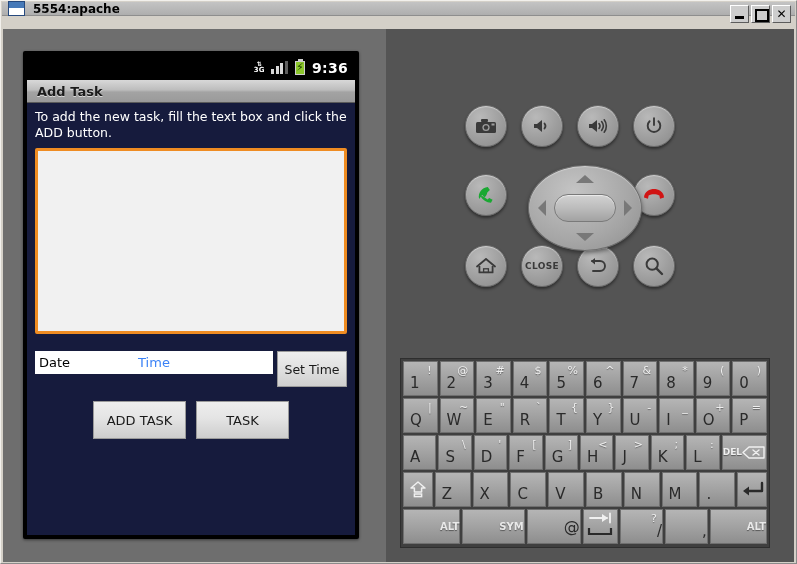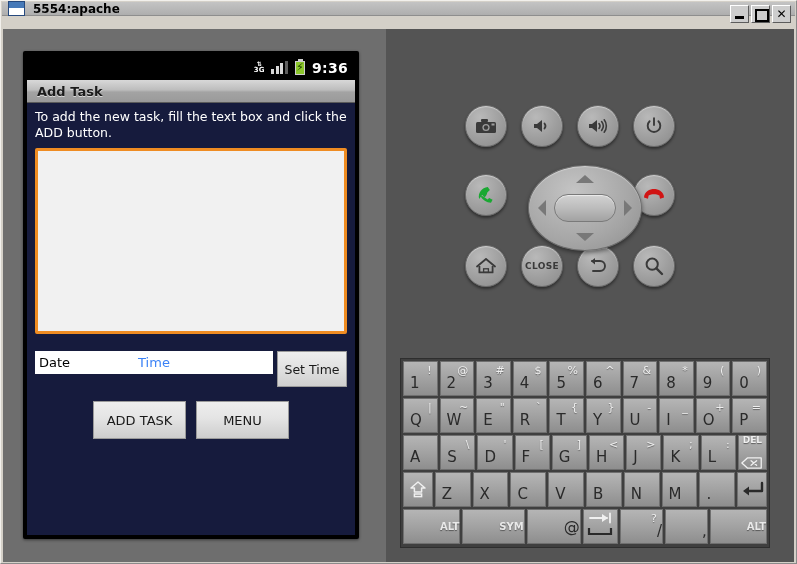--- a/index.html
+++ b/index.html
@@ -273,21 +273,21 @@
     position: absolute; right: 5px; top: 2px;
     font-size: 11px; color: #efefef;
     text-shadow: 0 1px 1px rgba(0,0,0,.4);
   }
   .key.ctr { align-items: center; justify-content: center; padding: 0; }
   .key.ctr .lbl { font-size: 10px; font-weight: bold; color: #e9e9e9;
     text-shadow: 0 1px 1px rgba(0,0,0,.45); }
   .key.space { flex: 5.2; }
   .key.small { flex: .72; padding-left: 36px; }
   .key svg { display: block; }
-  #k-del { flex-direction: column; gap: 12px; }
+  #k-del { flex-direction: row; gap: 0; }
   #k-del .deltxt { font-size: 9px; font-weight: bold; color:#f0f0f0;
     text-shadow: 0 1px 1px rgba(0,0,0,.45); line-height: 9px; }
 </style>
 </head>
 <body>
 
 <div id="window">
 
   <div id="titlebar">
     <div id="win-icon"></div>
@@ -334,21 +334,21 @@
           <div id="dt-row">
             <div id="dt-field">
               <span id="dt-date">Date</span>
               <span id="dt-time">Time</span>
             </div>
             <div id="btn-settime">Set Time</div>
           </div>
 
           <div id="actions">
             <div class="act-btn">ADD TASK</div>
-            <div class="act-btn">MENU</div>
+            <div class="act-btn">TASK</div>
           </div>
 
         </div>
       </div>
 
       <div id="divider"></div>
     </div>
 
     <div id="right-pane">
 

